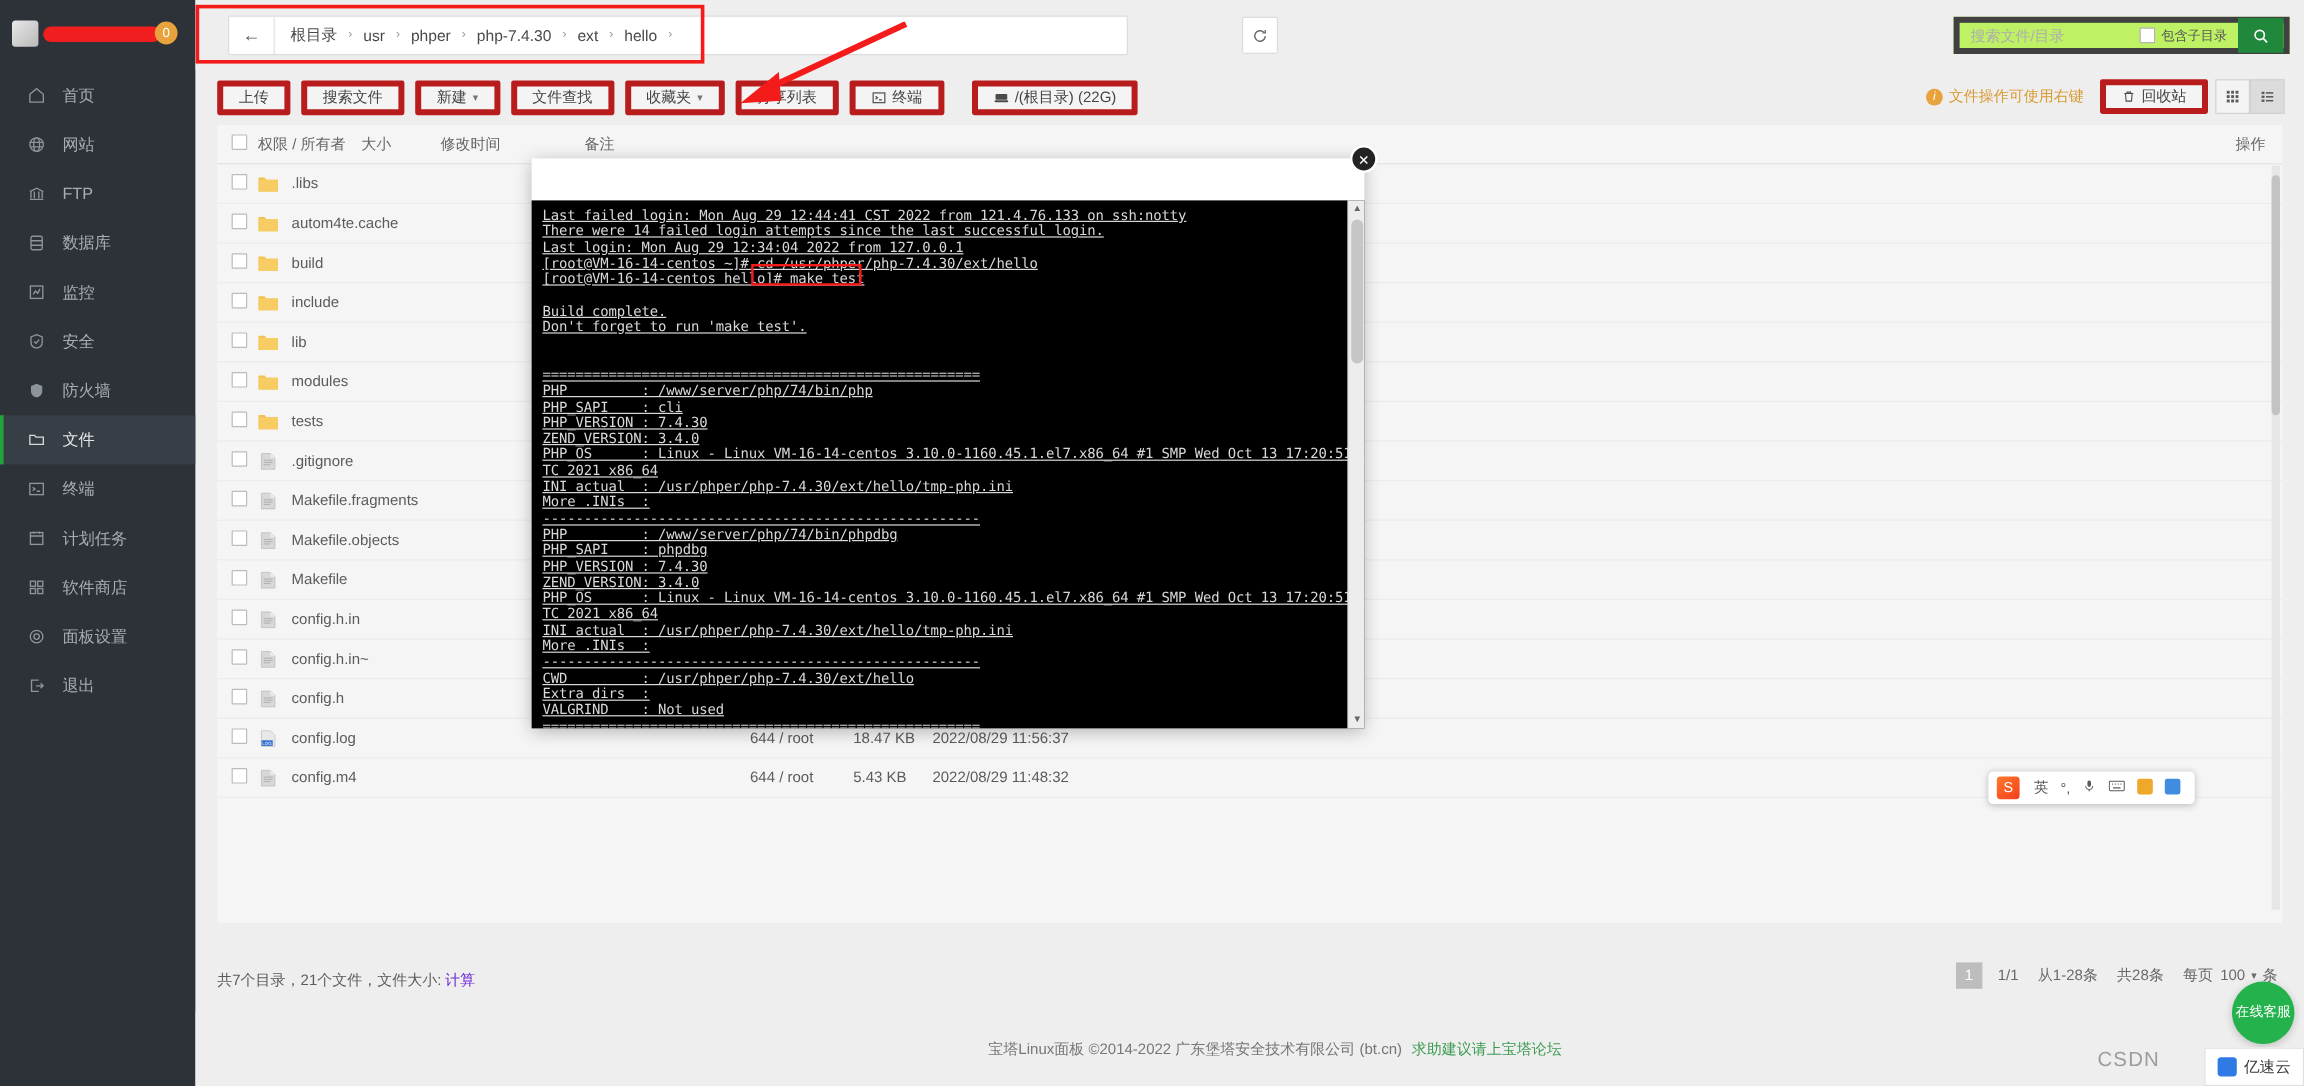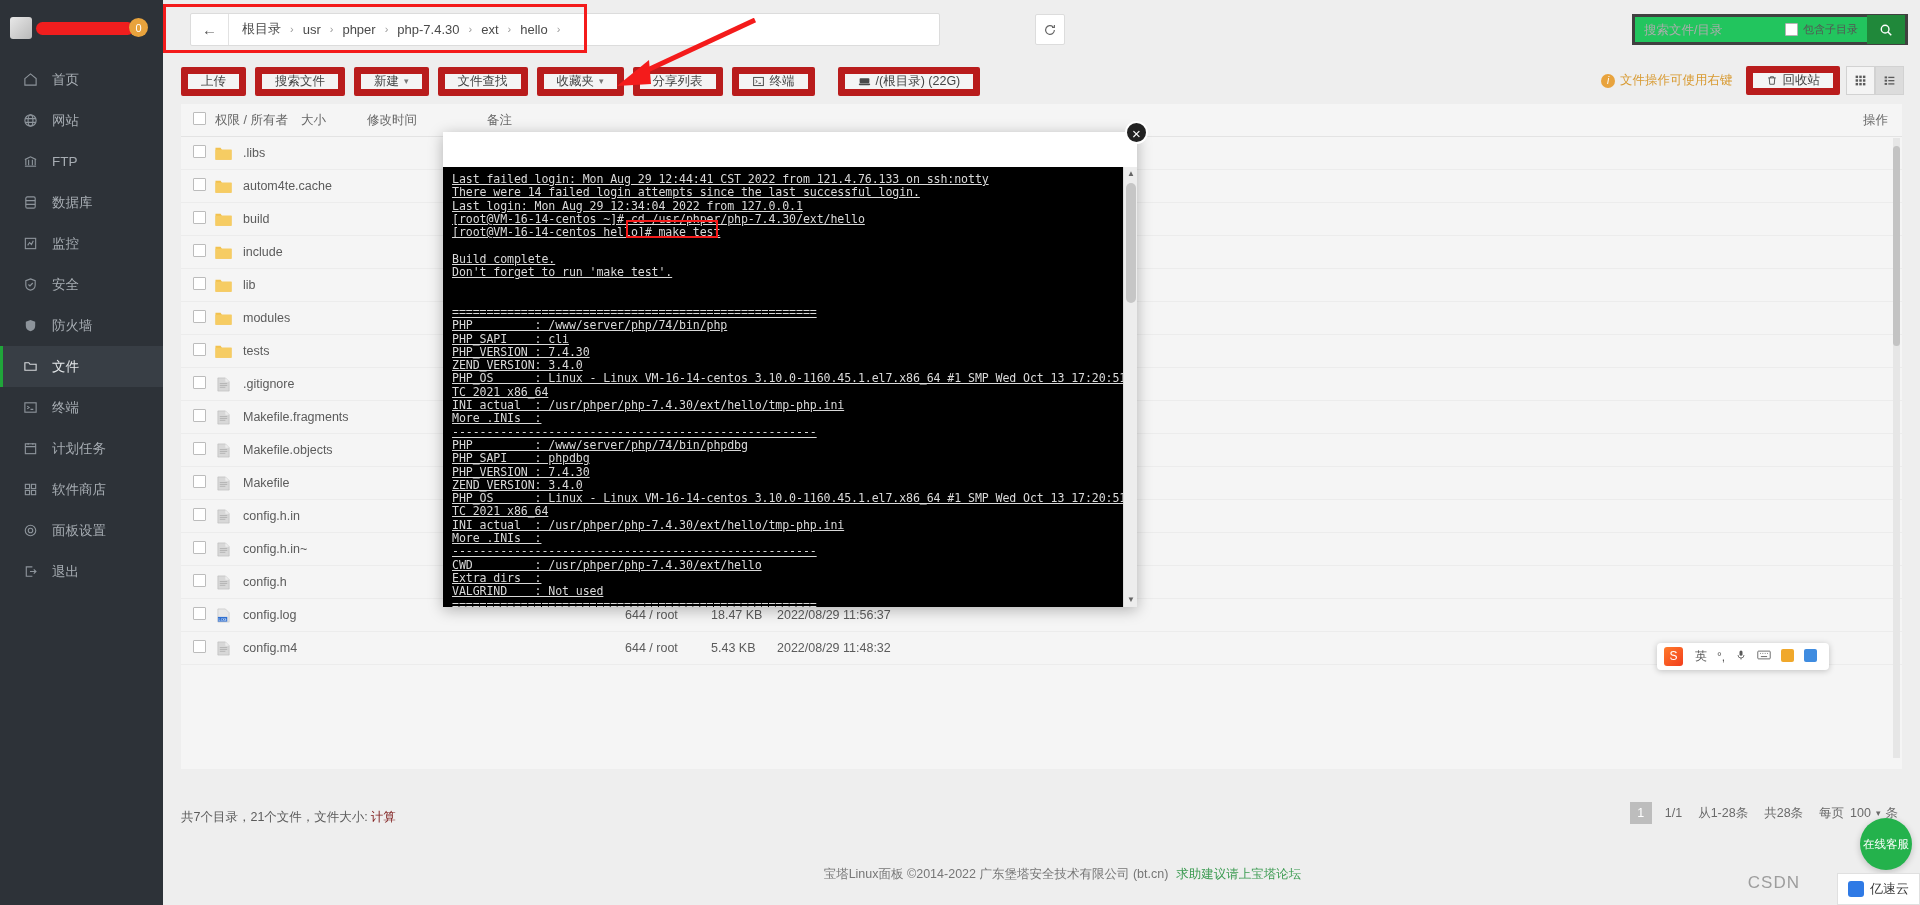--- a/index.html
+++ b/index.html
@@ -81,21 +81,21 @@
     justify-content: center; color: #666; font-size: 14px; cursor: pointer;
     border: 1px solid #dcdcdc; background: #fff; border-radius: 2px;
   }
   .red-box-path {
     position: absolute; left: 0px; top: 4px; width: 424px; height: 49px;
     border: 3px solid #f41b1b; pointer-events: none;
   }
   .search-wrap {
     position: absolute; right: 12px; top: 14px;
     display: flex; align-items: center; height: 31px;
-    border: 3px solid #404040; background: #22c55e;
+    border: 5px solid #404040; background: #bef264;
   }
   .search-input {
     border: 0; outline: 0; height: 29px; width: 148px;
     padding: 0 9px; font-size: 12.5px; color: #333;
     font-family: "Liberation Sans", sans-serif; background: transparent;
   }
   .search-input::placeholder { color: #adadad; }
   .sub-check {
     display: flex; align-items: center; font-size: 11px; color: #555;
     padding: 0 9px 0 2px; cursor: pointer; white-space: nowrap;
@@ -110,21 +110,21 @@
     cursor: pointer; font-size: 14px;
   }
 
   
   .actionbar {
     height: 46px; display: flex; align-items: center; padding: 0 18px;
     position: relative;
   }
   .btn {
     height: 29px; padding: 0 13px; background: #f4f4f4;
-    border: 7px solid #b91c1c; border-radius: 2px;
+    border: 5px solid #b91c1c; border-radius: 2px;
     display: flex; align-items: center; justify-content: flex-start;
     font-size: 12.5px; color: #454545; cursor: pointer;
     margin-right: 9px; white-space: nowrap;
   }
   .btn .caret { margin-left: 5px; font-size: 9px; color: #777; }
   .btn .bico { margin-right: 5px; display: flex; align-items: center; }
   .btn.spaced { margin-left: 14px; }
   .right-tools {
     position: absolute; right: 16px; top: 8px;
     display: flex; align-items: center;
@@ -181,21 +181,21 @@
   .scrollbar-thumb {
     position: absolute; right: 2px; top: 42px; width: 7px; height: 200px;
     background: #c3c3c3; border-radius: 4px;
   }
 
   
   .statusbar {
     position: absolute; left: 18px; right: 18px; top: 796px; height: 42px;
     display: flex; align-items: center; font-size: 12.5px; color: #5b5b5b;
   }
-  .calc-link { color: #7f1d1d; cursor: pointer; margin-left: 3px; }
+  .calc-link { color: #6d28d9; cursor: pointer; margin-left: 3px; }
   .pager {
     position: absolute; right: 0; top: 6px;
     display: flex; align-items: center; font-size: 12.5px; color: #6a6a6a;
   }
   .pg-num {
     width: 22px; height: 22px; background: #bdbdbd; color: #fff;
     display: flex; align-items: center; justify-content: center;
     margin-right: 13px; cursor: pointer;
   }
   .pg-item { margin-right: 16px; white-space: nowrap; }

